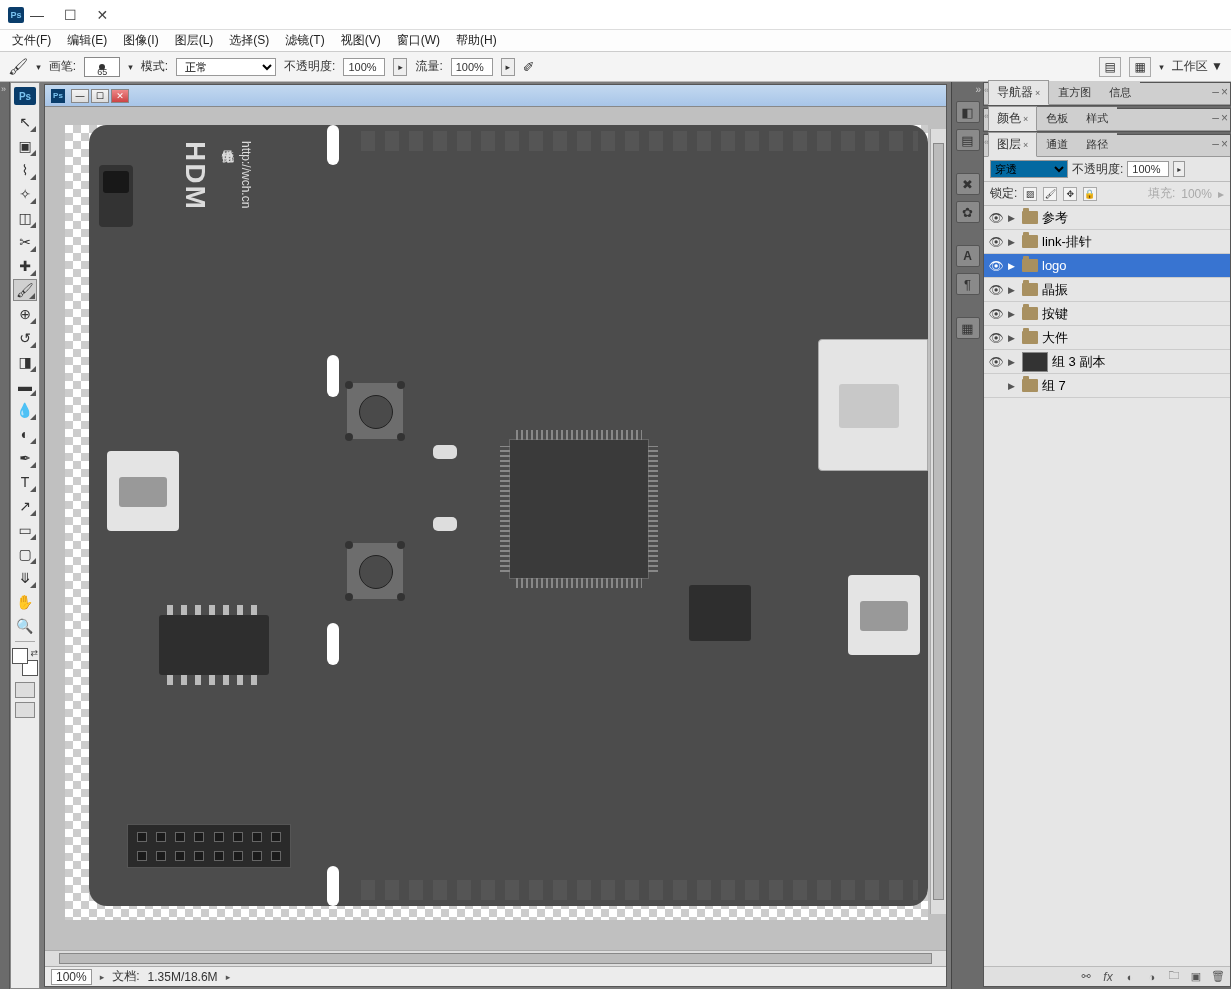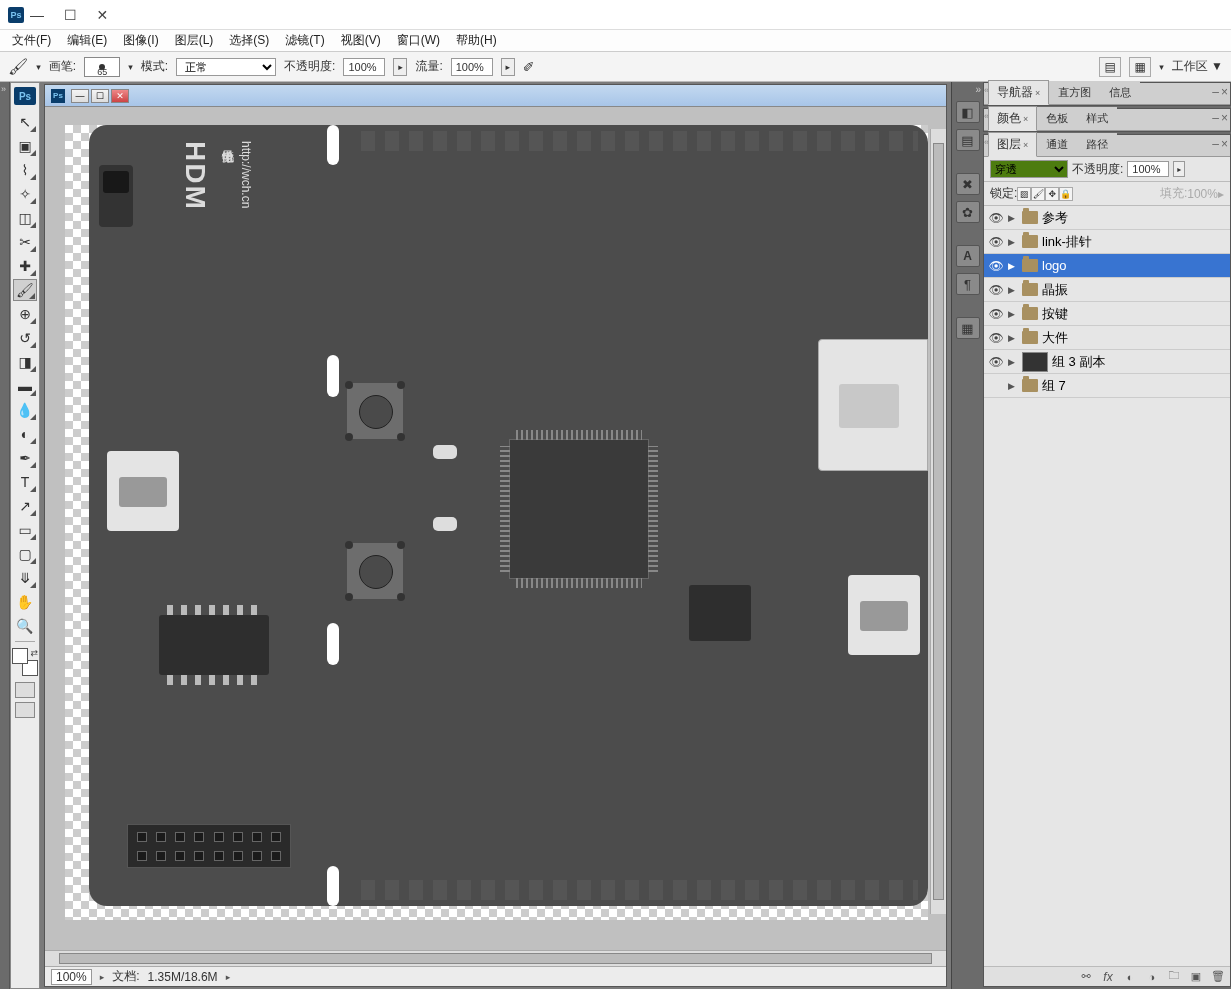--- a/index.html
+++ b/index.html
@@ -119,25 +119,25 @@
 .panel-group { background: #e6e6e6; border: 1px solid #555; margin-bottom: 2px; }
 .panel-tabs { height: 22px; background: #cfcfcf; display: flex; align-items: flex-end; padding-left: 4px; position: relative; border-bottom: 1px solid #999; }
 .panel-tabs .tab { padding: 3px 8px; font-size: 11px; color: #333; background: #cfcfcf; cursor: default; border: 1px solid transparent; }
 .panel-tabs .tab.active { background: #e6e6e6; border: 1px solid #999; border-bottom: 1px solid #e6e6e6; position: relative; top: 1px; }
 .panel-tabs .tab .x { font-size: 9px; margin-left: 2px; color: #666; }
 .panel-tabs .chevron { position: absolute; left: 0; top: 2px; font-size: 9px; color: #888; }
 .panel-tabs .collapse-btn { position: absolute; right: 2px; top: 2px; display: flex; gap: 2px; font-size: 9px; color: #666; }
 .panel-body { background: #e6e6e6; }
 
 .layer-opts { display: flex; align-items: center; padding: 3px 6px; gap: 4px; border-bottom: 1px solid #bbb; font-size: 11px; color: #333; }
-.layer-opts select { border: 1px solid #999; background: #4d7c0f; font-size: 11px; height: 18px; width: 78px; }
+.layer-opts select { border: 1px solid #999; background: #0369a1; font-size: 11px; height: 18px; width: 78px; }
 .layer-opts .val-box { border: 1px solid #999; background: #fff; padding: 0 4px; width: 42px; height: 16px; display: inline-flex; align-items: center; font-size: 11px; }
 .layer-opts .arrow-btn { width: 12px; height: 16px; border: 1px solid #999; background: #eee; display: inline-flex; align-items: center; justify-content: center; font-size: 8px; }
 
-.layer-lock { display: flex; align-items: center; padding: 3px 6px; border-bottom: 1px solid #bbb; font-size: 11px; color: #333; }
+.layer-lock { display: flex; align-items: center; padding: 3px 6px; gap: 6px; border-bottom: 1px solid #bbb; font-size: 11px; color: #333; }
 .layer-lock .lock-ic { width: 14px; height: 14px; border: 1px solid #aaa; background: #f4f4f4; display: flex; align-items: center; justify-content: center; font-size: 9px; }
 
 .layers-list { background: #e6e6e6; }
 .layer-row { display: flex; align-items: center; height: 24px; border-bottom: 1px solid #ccc; padding: 0 4px; gap: 4px; cursor: default; }
 .layer-row.selected { background: #3874d1; color: #fff; }
 .layer-row .eye { width: 16px; text-align: center; font-size: 12px; color: #444; }
 .layer-row.selected .eye { color: #fff; }
 .layer-row .eye.off { color: transparent; }
 .layer-row .expand { width: 10px; font-size: 9px; color: #555; }
 .layer-row.selected .expand { color: #fff; }

